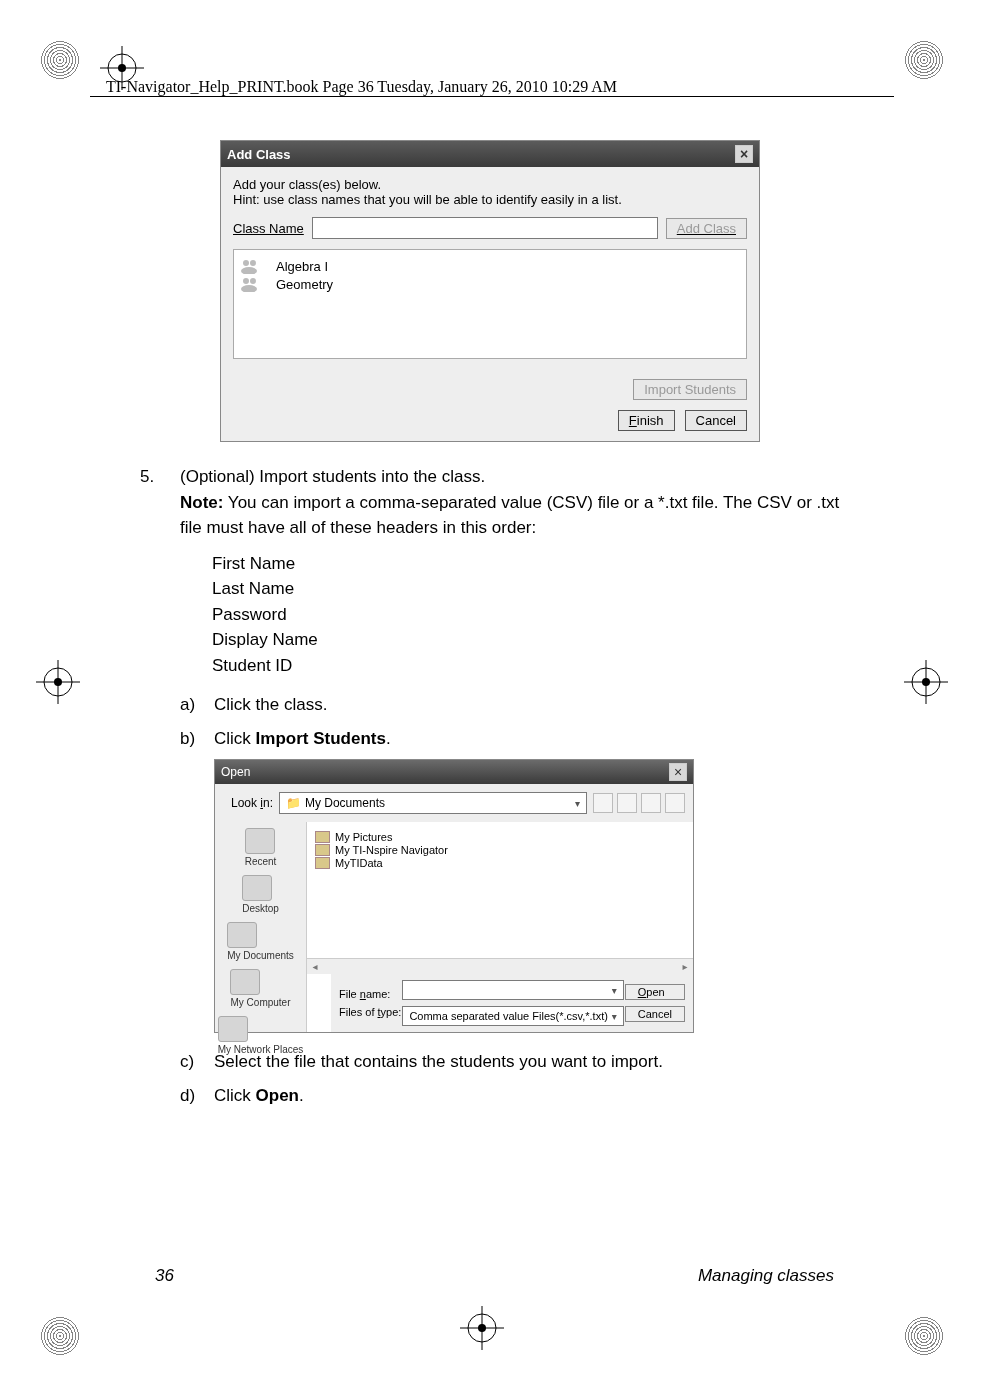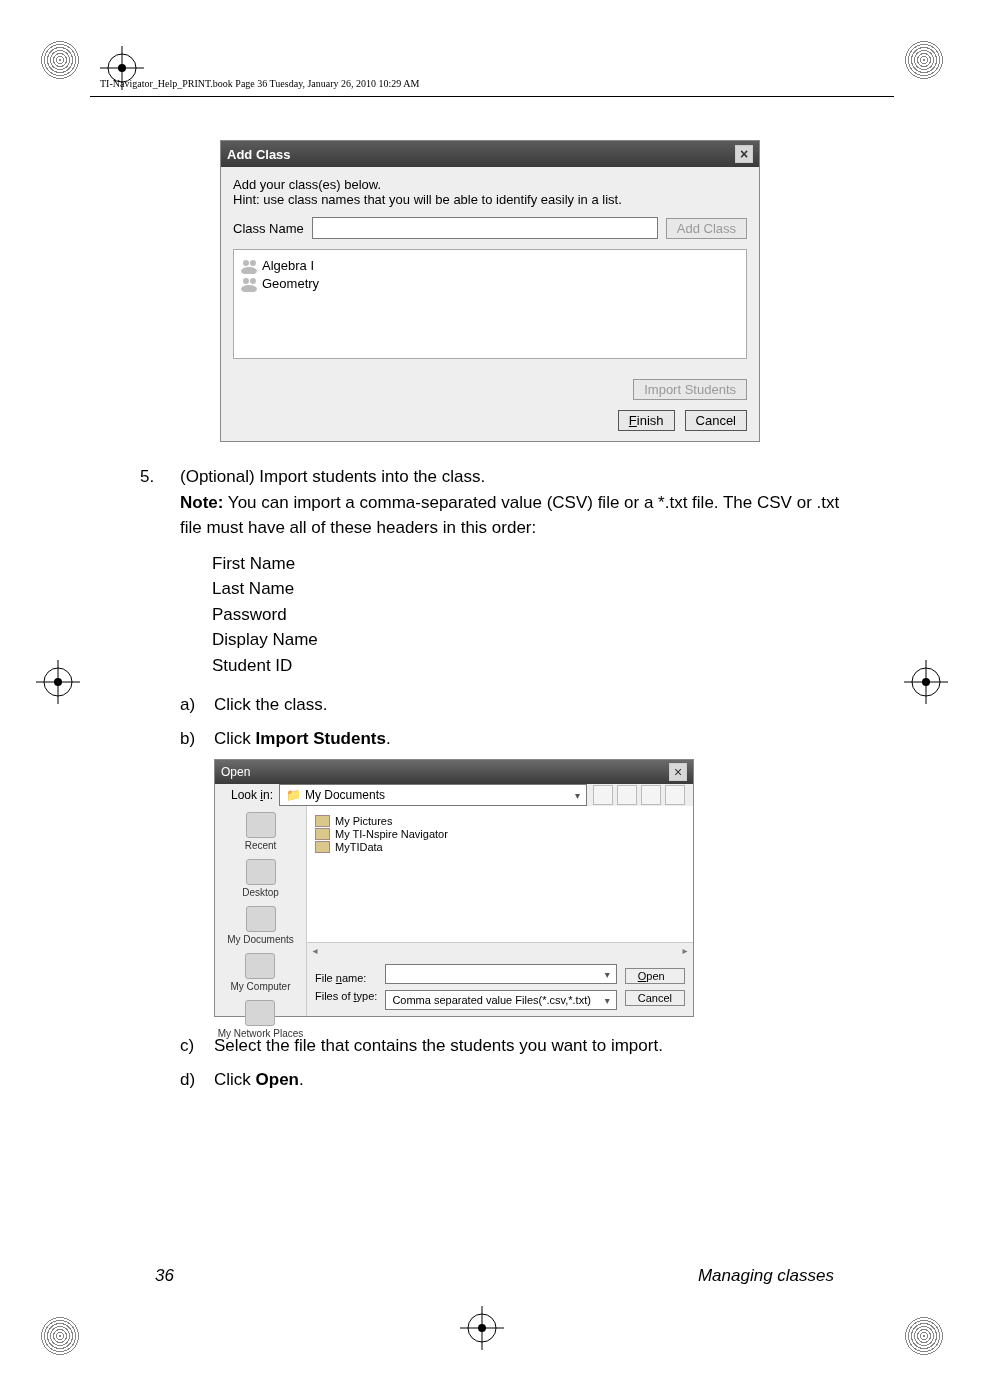--- a/index.html
+++ b/index.html
@@ -8,23 +8,23 @@
     height: 1396px;
     background: #fff;
     position: relative;
     font-family: "Helvetica", "Arial", sans-serif;
     color: #000;
   }
 
   .header-line {
     position: absolute;
     top: 78px;
-    left: 100px;
+    left: 106px;
     right: 110px;
-    font-size: 10px;
+    font-size: 16px;
     font-family: "Times New Roman", serif;
   }
   .header-rule {
     position: absolute;
     top: 96px;
     left: 90px;
     right: 90px;
     border-top: 1px solid #000;
   }
 
@@ -56,39 +56,39 @@
   .dlg-close {
     width:18px; height:18px;
     border:1px solid #ccc;
     background:#d8d8d8;
     color:#333;
     text-align:center;
     line-height:16px;
     font-size:14px;
   }
   .dlg-body { padding: 10px 12px; background:#eee; }
-  .dlg-row { display:flex; align-items:center; gap:8px; margin:10px 0; }
+  .dlg-row { display:flex; align-items:center; gap:8px; margin:10px 0;text-decoration:underline; }
   .dlg-input {
     flex:1; height:22px; border:1px solid #7a7a7a; background:#fff;
   }
   .dlg-btn {
     padding: 2px 10px;
     border:1px solid #999;
     background:#e8e8e8;
     color:#999;
     font-size:13px;
   }
   .dlg-btn.enabled { color:#000; border-color:#555; }
   .class-list {
     background:#fff;
     border:1px solid #aaa;
     height:110px;
     padding:6px;
   }
-  .class-item { display:flex; align-items:flex-start; gap:2px; margin:2px 0; font-size:13px; }
+  .class-item { display:flex; align-items:center; gap:16px; margin:2px 0; font-size:13px; }
   .people-icon {
     display:inline-block; width:20px; height:16px;
   }
   .dlg-footer { padding:10px 12px; display:flex; flex-direction:column; align-items:flex-end; gap:10px; background:#eee;}
   .btn-row { display:flex; gap:10px;margin-left:36px; }
 
   
   .step { display:flex; margin: 10px 0; font-size:17px; line-height:1.5; }
   .step-num { width:40px; flex-shrink:0; }
   .step-body { flex:1; }
@@ -111,44 +111,44 @@
     font-size:12px;
     background:#eee;
   }
   .open-titlebar {
     display:flex; justify-content:space-between; align-items:center;
     background: linear-gradient(#6b6b6b,#3a3a3a);
     color:#fff; padding:3px 6px; font-size:12px;
   }
   .open-top {
     display:flex; align-items:center; gap:6px;
-    padding:0 8px; background:#eee;
+    padding:8px 8px; background:#eee;
   }
   .open-top .lbl { width:50px; text-align:right; }
   .combo {
     flex:1; height:22px; border:1px solid #7a7a7a; background:#fff;
     display:flex; align-items:center; padding:0 6px; gap:4px;
   }
   .combo .chev { margin-left:auto; color:#555; font-size:10px; }
   .tb-icons { display:flex; gap:4px; }
   .tb-icons span { width:20px; height:20px; border:1px solid #bbb; background:#f4f4f4; display:inline-block; }
   .open-main { display:flex; height:210px; background:#fff; }
   .places {
     width:92px; background:#eee; border-right:1px solid #ccc;
     display:flex; flex-direction:column; align-items:center;
     padding:6px 0; gap:8px;
   }
-  .place { display:flex; flex-direction:column; align-items:center; font-size:10px; color:#333; }
+  .place { display:flex; flex-direction:column; font-size:10px; color:#333; }
   .place .ico { width:30px; height:26px; background:#d6d6d6; border:1px solid #aaa; border-radius:3px; margin-bottom:2px;}
   .file-pane { flex:1; padding:8px; overflow:hidden; }
   .folder-item { display:flex; align-items:center; gap:5px; font-size:11px; margin:1px 0; }
   .folder-ico { width:15px; height:12px; background:#d9c88a; border:1px solid #a88; }
   .hscroll { height:16px; background:#eee; border-top:1px solid #ccc; display:flex; }
   .hscroll .arrow { width:16px; text-align:center; color:#777; font-size:10px; line-height:16px;}
-  .open-bottom { display:flex; gap:8px; padding:6px 8px; align-items:center; background:#eee; }
+  .open-bottom { display:flex; gap:1px; padding:6px 8px; align-items:center; background:#eee;margin-left:24px; }
   .open-bottom .lbls { display:flex; flex-direction:column; gap:6px; font-size:11px; }
   .open-bottom .fields { flex:1; display:flex; flex-direction:column; gap:6px; }
   .open-bottom .btns { display:flex; flex-direction:column; gap:6px; }
   .field-combo { height:20px; border:1px solid #7a7a7a; background:#fff; display:flex; align-items:center; padding:0 6px; font-size:11px; }
   .field-combo .chev { margin-left:auto; color:#555; font-size:10px;}
   .small-btn { padding:1px 12px; border:1px solid #888; background:#eee; font-size:11px; }
 
   .page-footer {
     position:absolute;
     bottom: 110px;

